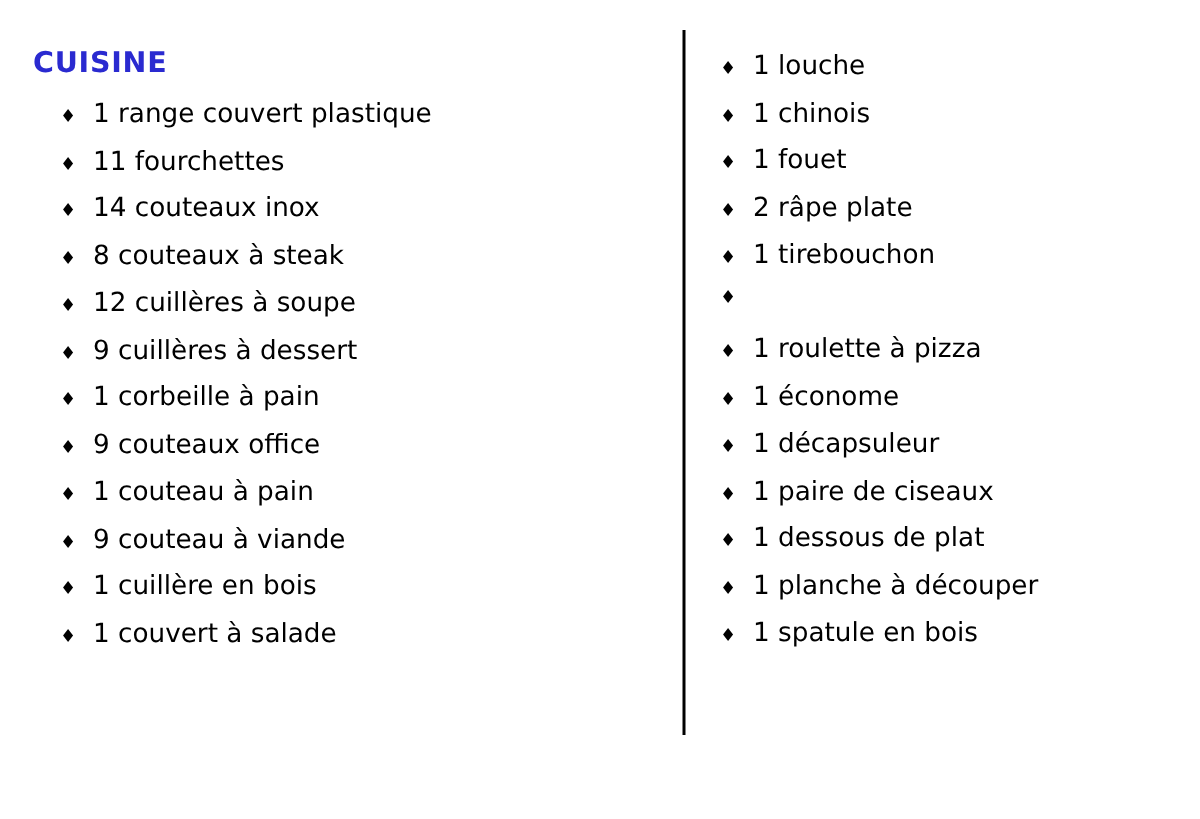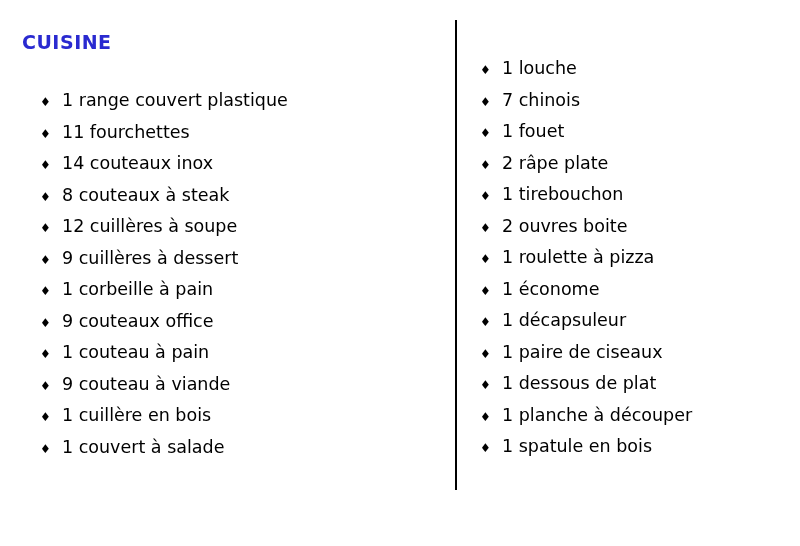--- a/index.html
+++ b/index.html
@@ -64,21 +64,20 @@
   .bullet {
     width: 22px;
     flex: 0 0 22px;
     font-size: 12px;
     line-height: 1;
     color: #000000;
   }
   .item-text {
     font-size: 17.5px;
     color: #000000;
-    margin-top: 24px;
   }
 </style>
 </head>
 <body>
 
 <div class="page">
 
   <div class="title">CUISINE</div>
 
   <div class="divider"></div>
@@ -134,37 +133,36 @@
     </li>
   </ul>
 
   <ul class="col col-right">
     <li class="item">
       <span class="bullet">♦</span>
       <span class="item-text">1 louche</span>
     </li>
     <li class="item">
       <span class="bullet">♦</span>
-      <span class="item-text">7 chinois</span>
+      <span class="item-text">1 chinois</span>
     </li>
     <li class="item">
       <span class="bullet">♦</span>
       <span class="item-text">1 fouet</span>
     </li>
     <li class="item">
       <span class="bullet">♦</span>
       <span class="item-text">2 râpe plate</span>
     </li>
     <li class="item">
       <span class="bullet">♦</span>
       <span class="item-text">1 tirebouchon</span>
     </li>
     <li class="item">
       <span class="bullet">♦</span>
-      <span class="item-text">2 ouvres boite</span>
     </li>
     <li class="item">
       <span class="bullet">♦</span>
       <span class="item-text">1 roulette à pizza</span>
     </li>
     <li class="item">
       <span class="bullet">♦</span>
       <span class="item-text">1 économe</span>
     </li>
     <li class="item">

